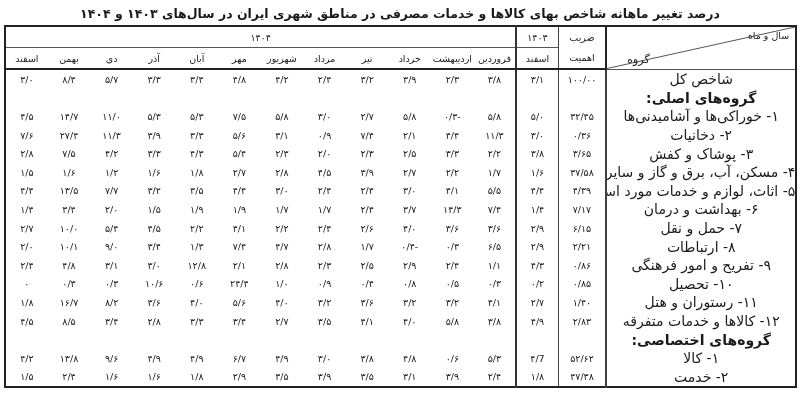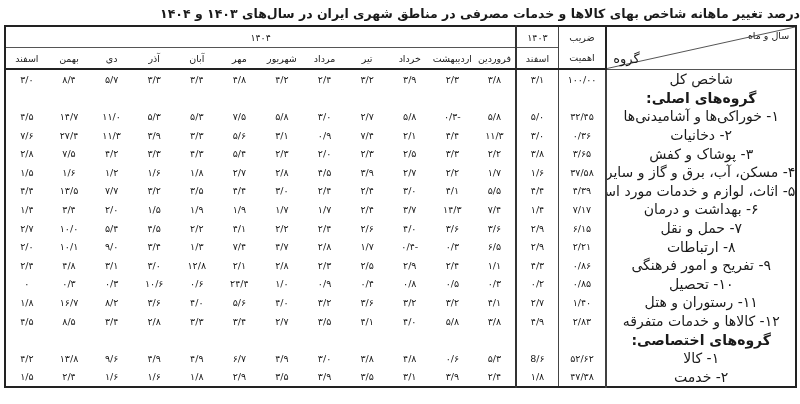--- a/index.html
+++ b/index.html
@@ -1,27 +1,27 @@
 <!DOCTYPE html>
 <html><head>
 <meta charset="utf-8">
 <style>
   html, body { margin:0; padding:0; background:#ffffff; }
   body { width:800px; height:404px; overflow:hidden; font-family:"DejaVu Sans", sans-serif; color:#1a1a1a; }
-  .title { font-size:12.5px; font-weight:bold; direction:rtl; height:22px; line-height:22px; margin-top:3px; }
+  .title { text-align:center; font-size:12.5px; font-weight:bold; direction:rtl; height:22px; line-height:22px; margin-top:3px; }
   table.main { direction:rtl; border-collapse:collapse; width:792px; margin-left:4px; table-layout:fixed; font-size:9.5px; border:2px solid #222; }
   table.main th, table.main td { text-align:center; padding:0; white-space:nowrap; overflow:hidden; }
   .hdr th { font-weight:normal; height:20px; font-size:9.5px; }
   .hdr1 th { border-bottom:1px solid #555; }
   .hdr2 th { border-bottom:2px solid #222; }
   th.grp { border-left:2px solid #222; position:relative; text-align:right; }
   .diag { position:absolute; left:0; top:0; width:100%; height:100%; }
   .diag svg { width:100%; height:100%; display:block; }
   .lab-top { position:absolute; right:6px; top:3px; font-size:9.5px;text-align:center; }
-  .lab-bot { position:absolute; left:6px; bottom:3px; font-size:13px; }
+  .lab-bot { position:absolute; left:20px; bottom:3px; font-size:11px; }
   .c-w { border-left:1px solid #444; }
   .c-1403 { border-left:2px solid #333; }
   td.name { text-align:right; padding-right:6px; border-left:2px solid #404040; font-size:14px; }
   tbody tr td { height:18.6px; }
   tbody tr.sec td { height:18.6px; }
   .sec-label { font-weight:bold; }
 </style>
 </head>
 <body>
 
@@ -296,21 +296,21 @@
       </tr>
       <tr class="sec">
         <td class="name sec-label">گروه‌های اختصاصی:</td>
         <td class="c-w"></td>
         <td class="c-1403"></td>
         <td colspan="12"></td>
       </tr>
       <tr>
         <td class="name">۱- کالا</td>
         <td class="c-w">۵۲/۶۲</td>
-        <td class="c-1403">8/۶</td>
+        <td class="c-1403">۴/7</td>
         <td>۵/۳</td>
         <td>۰/۶</td>
         <td>۴/۸</td>
         <td>۳/۸</td>
         <td>۳/۰</td>
         <td>۴/۹</td>
         <td>۶/۷</td>
         <td>۴/۹</td>
         <td>۴/۹</td>
         <td>۹/۶</td>

